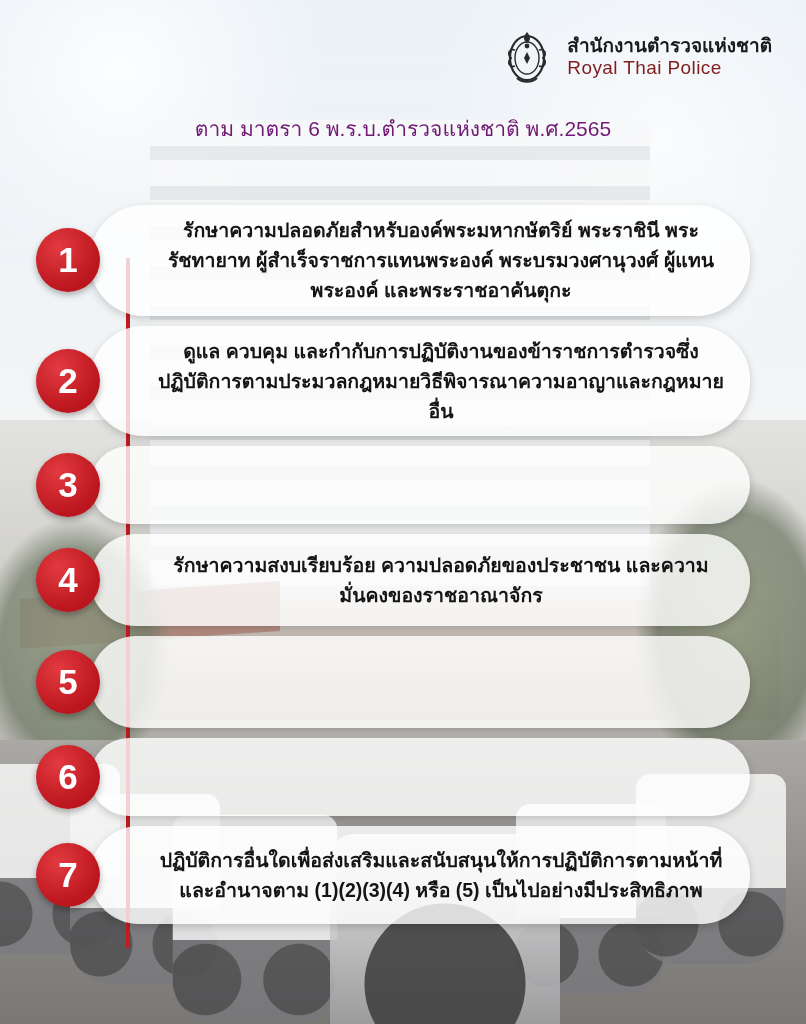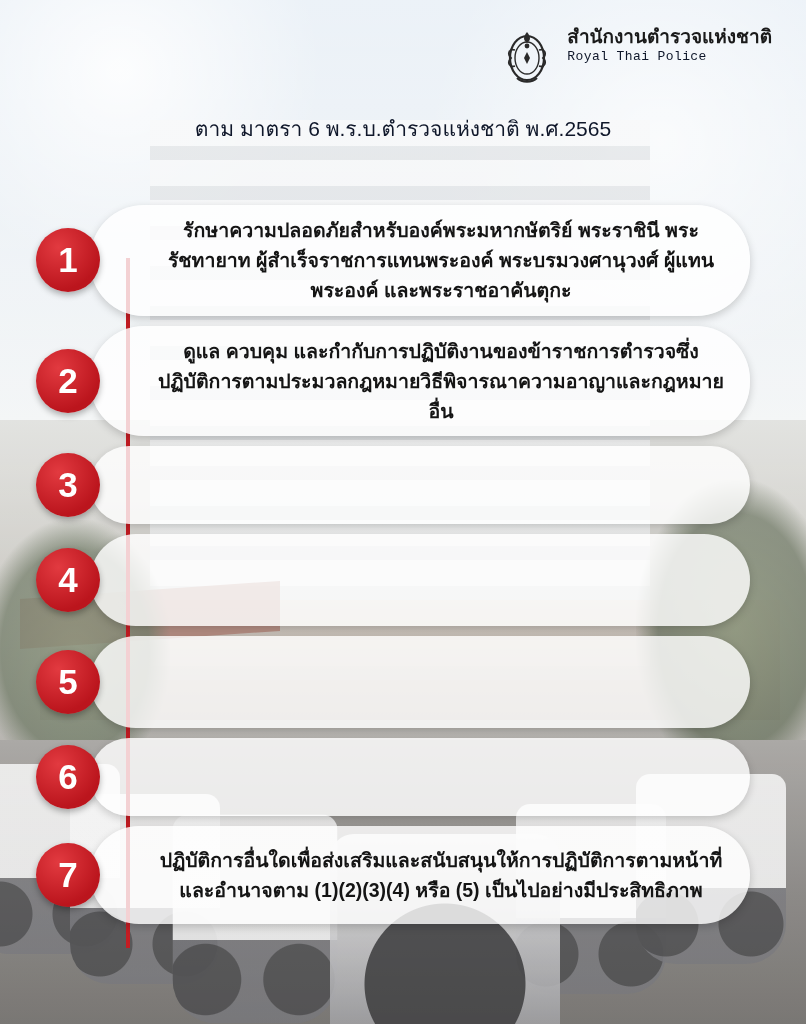--- a/index.html
+++ b/index.html
@@ -129,44 +129,44 @@
     inset: 0;
     background: linear-gradient(to bottom, rgba(255,255,255,0.55), rgba(255,255,255,0.32) 45%, rgba(255,255,255,0.18));
   }
 
   
   .logo-wrap {
     position: absolute;
     right: 34px;
     top: 28px;
     display: flex;
+    align-items: center;
     gap: 12px;
     z-index: 5;
-    font-family: Liberation Mono, monospace;
   }
   .logo-mark {
     width: 56px;
     height: 58px;
     position: relative;
     flex: none;
   }
   .logo-text {
     line-height: 1.15;
     text-align: left;
   }
   .logo-th {
     font-size: 19px;
     font-weight: bold;
     color: #1a1a1a;
     letter-spacing: 0px;
     white-space: nowrap;
   }
   .logo-en {
-    font-size: 13px;
-    color: #0f172a;
+    font-size: 19px;
+    color: #7f1d1d;
     letter-spacing: 0.4px;
     white-space: nowrap;
   }
 
   .title-block {
     position: absolute;
     left: 0; right: 0;
     top: 104px;
     text-align: center;
     z-index: 5;
@@ -174,21 +174,21 @@
   .main-title {
     font-size: 33px;
     font-weight: bold;
     color: #1b1b1b;
     letter-spacing: 0px;
     line-height: 1.25;
   }
   .sub-title {
     margin-top: 8px;
     font-size: 21px;
-    color: #0f172a;
+    color: #701a75;
     letter-spacing: 0px;
   }
 
   
   .timeline-line {
     position: absolute;
     left: 126px;
     top: 258px;
     width: 4px;
     height: 690px;
@@ -303,20 +303,21 @@
       <div class="badge">2</div>
       <div class="text">ดูแล ควบคุม และกำกับการปฏิบัติงานของข้าราชการตำรวจซึ่งปฏิบัติการตามประมวลกฎหมายวิธีพิจารณาความอาญาและกฎหมายอื่น</div>
     </div>
 
     <div class="item h3">
       <div class="badge">3</div>
     </div>
 
     <div class="item h2">
       <div class="badge">4</div>
+      <div class="text">รักษาความสงบเรียบร้อย ความปลอดภัยของประชาชน และความมั่นคงของราชอาณาจักร</div>
     </div>
 
     <div class="item h2">
       <div class="badge">5</div>
     </div>
 
     <div class="item h3">
       <div class="badge">6</div>
     </div>
 

